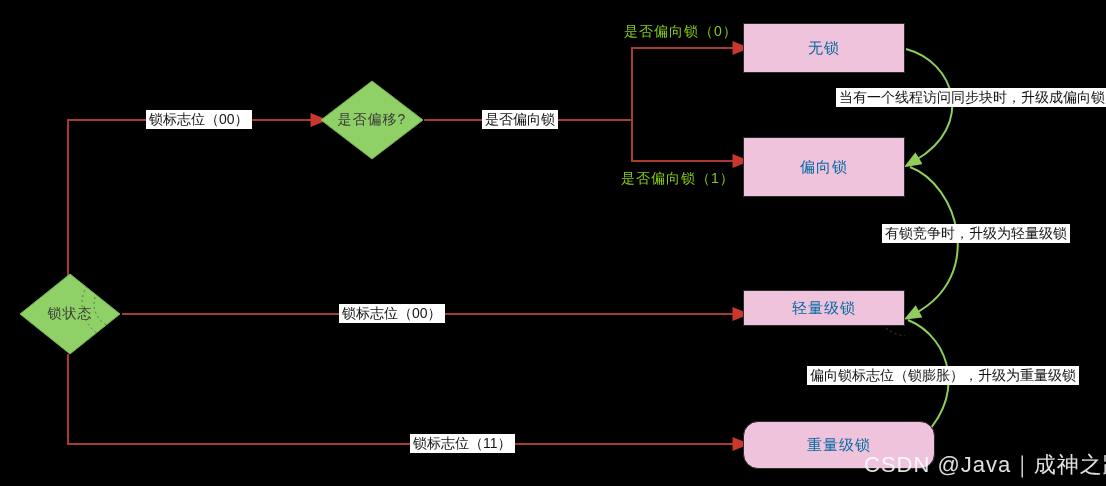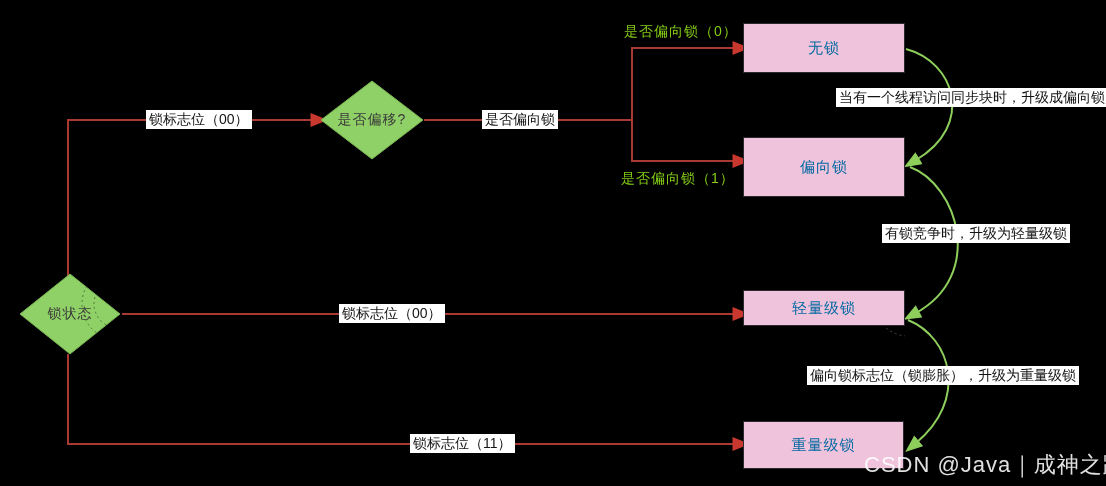--- a/index.html
+++ b/index.html
@@ -78,21 +78,21 @@
       <circle cx="908" cy="302" r="34"></circle>
     </g>
   </svg>
 
   <div class="node-diamond-label" style="left:321px;top:81px;width:102px;height:78px;">是否偏移?</div>
   <div class="node-diamond-label" style="left:20px;top:274px;width:100px;height:80px;">锁状态</div>
 
   <div class="node-rect" style="left:743px;top:23px;width:162px;height:50px;">无锁</div>
   <div class="node-rect" style="left:743px;top:137px;width:162px;height:60px;">偏向锁</div>
   <div class="node-rect" style="left:743px;top:290px;width:162px;height:36px;">轻量级锁</div>
-  <div class="node-rect" style="left:743px;top:421px;width:161px;height:48px;">重量级锁</div>
+  <div class="node-rect" style="left:743px;top:421px;width:192px;height:48px;border-radius:15px;">重量级锁</div>
 
   <div class="wlabel" style="left:146px;top:110px;">锁标志位（00）</div>
   <div class="wlabel" style="left:482px;top:110px;">是否偏向锁</div>
   <div class="wlabel" style="left:339px;top:304px;">锁标志位（00）</div>
   <div class="wlabel" style="left:366px;top:434px;margin-left:44px;">锁标志位（11）</div>
   <div class="wlabel" style="left:836px;top:88px;">当有一个线程访问同步块时，升级成偏向锁</div>
   <div class="wlabel" style="left:882px;top:224px;">有锁竞争时，升级为轻量级锁</div>
   <div class="wlabel" style="left:807px;top:366px;">偏向锁标志位（锁膨胀），升级为重量级锁</div>
 
   <div class="glabel" style="left:624px;top:23px;">是否偏向锁（0）</div>

